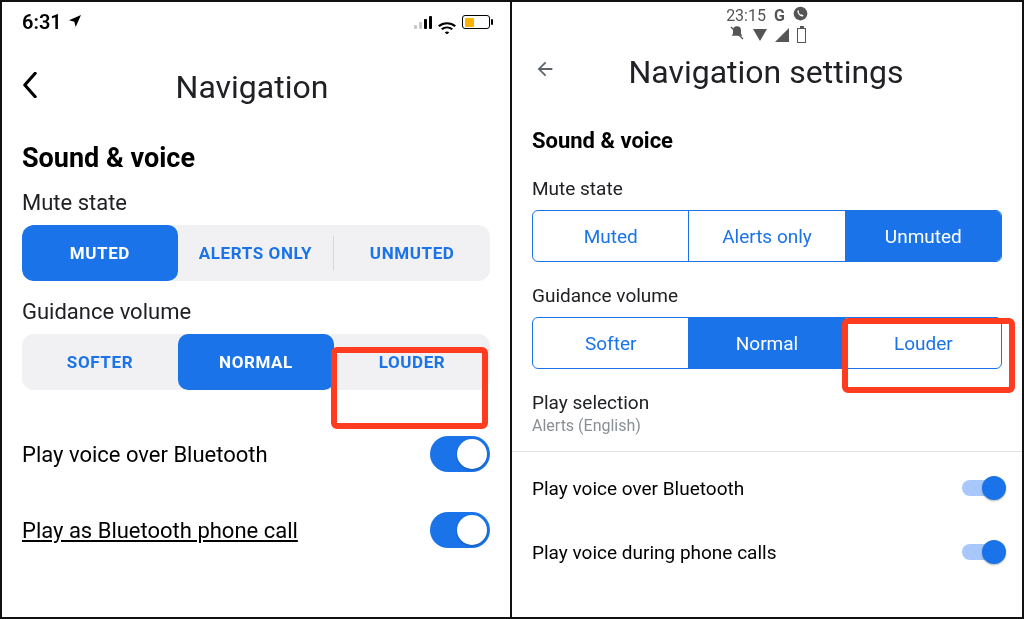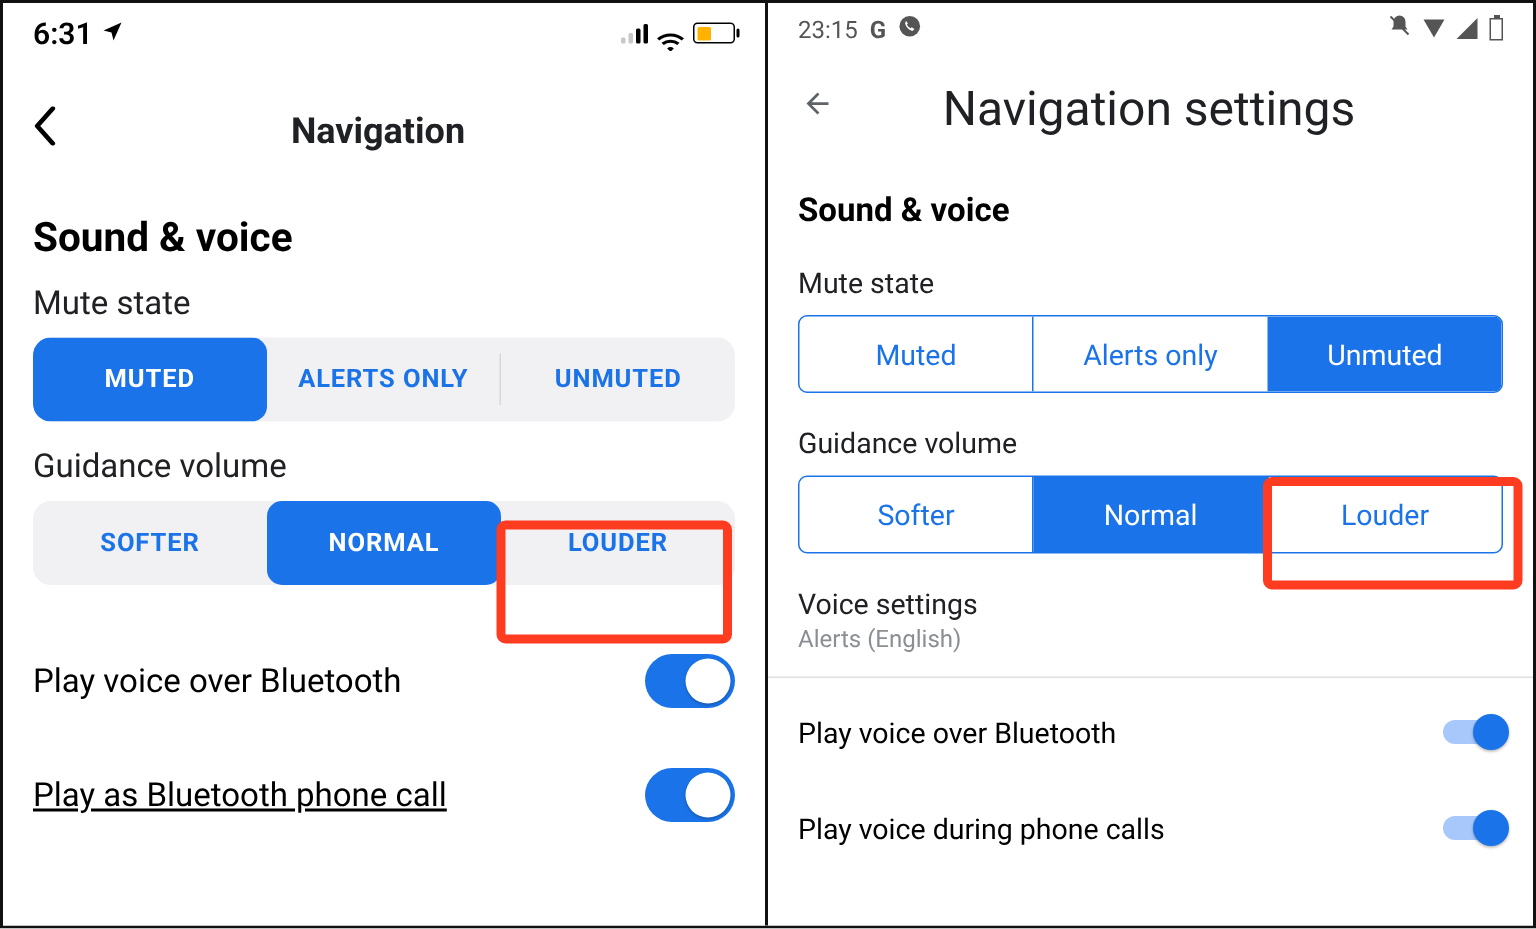--- a/index.html
+++ b/index.html
@@ -19,39 +19,39 @@
   .ios-signal span:nth-child(3){height:10px; background:#000;}
   .ios-signal span:nth-child(4){height:13px; background:#000;}
   .wifi-ios { width:18px; height:14px; }
   .batt-ios { width:28px; height:14px; border:1.5px solid #000; border-radius:3px; position:relative; }
   .batt-ios::after{content:"";position:absolute;right:-4px;top:3px;width:2.5px;height:6px;background:#000;border-radius:1px;}
   .batt-ios .fill{position:absolute;left:1.5px;top:1.5px;bottom:1.5px;width:35%;background:#ffb300;border-radius:1px;}
 
   
   .nav-header { display:flex; align-items:center; height:54px; margin-top:18px; }
   .back-chevron { font-size:30px; color:#000; padding:4px 10px 4px 0; line-height:1; }
-  .nav-title { flex:1; text-align:center; font-size:24px; font-weight:700; color:#202124; margin-left:-34px;}
+  .nav-title { flex:1; text-align:center; font-size:32px; font-weight:400; color:#202124; margin-left:-34px;}
 
   .section-title { font-size:27px; font-weight:700; color:#000; margin:28px 0 16px 0; }
   .sub-label { font-size:22px; color:#202124; margin:10px 0; }
 
   
   .seg { display:flex; width:100%; height:56px; background:#f1f1f3; border-radius:12px; overflow:hidden; margin-bottom:18px; }
   .seg .opt { flex:1; display:flex; align-items:center; justify-content:center; font-size:17px; font-weight:700; letter-spacing:0.6px; color:#1a73e8; position:relative; }
   .seg .opt.sel { background:#1a73e8; color:#fff; border-radius:10px; }
   .seg .divider { width:1px; background:#d7d7db; align-self:center; height:60%; }
 
   .toggle-row { display:flex; align-items:center; justify-content:space-between; height:64px; font-size:22px; color:#000; }
   .ios-switch { width:60px; height:36px; border-radius:18px; background:#1a73e8; position:relative; }
   .ios-switch .knob { position:absolute; right:3px; top:3px; width:30px; height:30px; border-radius:50%; background:#fff; box-shadow:0 1px 2px rgba(0,0,0,0.25);}
 
   .hl { position:absolute; border:6px solid #ff3b20; border-radius:6px; pointer-events:none; }
 
   
-  .and-status { display:flex; justify-content:space-between; align-items:center; height:30px; font-size:16px; color:#555; padding-top:4px;}
+  .and-status { display:flex; justify-content:space-between; align-items:center; height:30px; font-size:16px; color:#555; padding-top:4px;flex-direction:column;}
   .and-status .cluster{display:flex;align-items:center;gap:8px;}
   .tri { width:0;height:0;border-left:7px solid transparent;border-right:7px solid transparent;border-top:12px solid #555; display:inline-block;}
   .and-sig { width:0;height:0;border-bottom:14px solid #555;border-left:14px solid transparent;display:inline-block;}
   .and-batt { width:9px;height:15px;border:1.5px solid #555;position:relative;display:inline-block;}
   .and-batt::before{content:"";position:absolute;top:-3px;left:2px;width:4px;height:2px;background:#555;}
 
   
   .and-header { display:flex; align-items:center; height:60px; margin-top:10px; }
   .and-back { font-size:24px; color:#5f6368; padding:6px 14px 6px 2px;}
   .and-title { flex:1; text-align:center; font-size:32px; color:#202124; margin-left:-40px; }
@@ -195,21 +195,21 @@
     </div>
 
     <div class="and-label">Guidance volume</div>
     <div class="aseg">
       <div class="aopt">Softer</div>
       <div class="aopt sel">Normal</div>
       <div class="aopt">Louder</div>
     </div>
 
     <div style="margin:4px 0 16px 0;">
-      <div class="and-label" style="margin-bottom:2px;">Voice settings</div>
+      <div class="and-label" style="margin-bottom:2px;">Play selection</div>
       <div class="and-sub">Alerts (English)</div>
     </div>
 
     <div class="and-divider"></div>
 
     <div class="and-row">
       <span>Play voice over Bluetooth</span>
       <div class="and-switch">
           <div class="knob"></div>
         </div>

